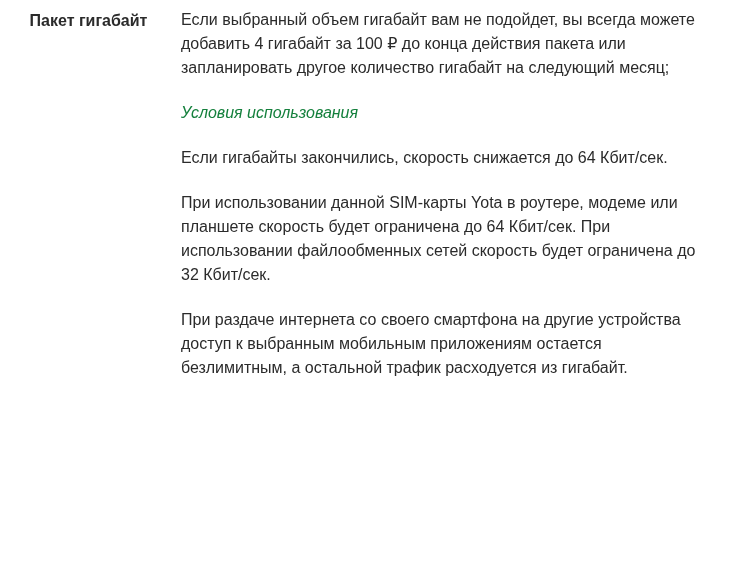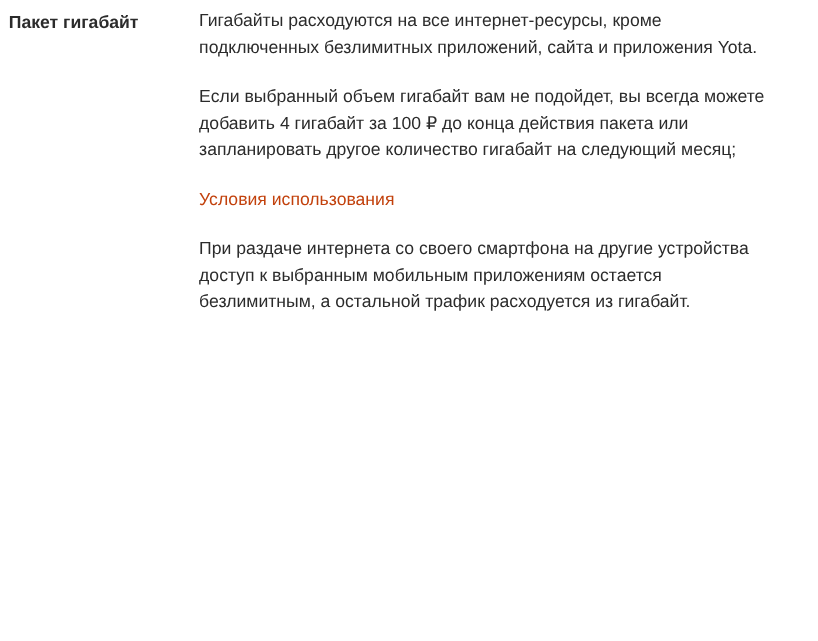--- a/index.html
+++ b/index.html
@@ -26,41 +26,44 @@
     flex: 0 0 173px;
     box-sizing: border-box;
     padding-right: 12px;
   }
   .section-label {
     margin-top: 2px;
     font-size: 16px;
     line-height: 22px;
     font-weight: 700;
     color: #2b2b2b;
+    text-align: center;
   }
   .content-col {
     width: 525px;
     flex: 0 0 525px;
   }
   .content-col p {
     margin: 0 0 21px 0;
     font-size: 16px;
     line-height: 24px;
     color: #2b2b2b;
   }
   .content-col p.muted {
-    color: #c2410c;
+    color: #15803d;
+    font-style: italic;
   }
 </style>
 </head>
 <body>
 
 <div class="section-row">
   <div class="label-col">
     <div class="section-label">Пакет гигабайт</div>
   </div>
   <div class="content-col">
-    <p>Гигабайты расходуются на все интернет-ресурсы, кроме подключенных безлимитных приложений, сайта и приложения Yota.</p>
     <p>Если выбранный объем гигабайт вам не подойдет, вы всегда можете добавить 4 гигабайт за 100 ₽ до конца действия пакета или запланировать другое количество гигабайт на следующий месяц;</p>
     <p class="muted">Условия использования</p>
+    <p>Если гигабайты закончились, скорость снижается до 64 Кбит/сек.</p>
+    <p>При использовании данной SIM-карты Yota в роутере, модеме или планшете скорость будет ограничена до 64 Кбит/сек. При использовании файлообменных сетей скорость будет ограничена до 32 Кбит/сек.</p>
     <p>При раздаче интернета со своего смартфона на другие устройства доступ к выбранным мобильным приложениям остается безлимитным, а остальной трафик расходуется из гигабайт.</p>
   </div>
 </div>
 
 </body></html>

